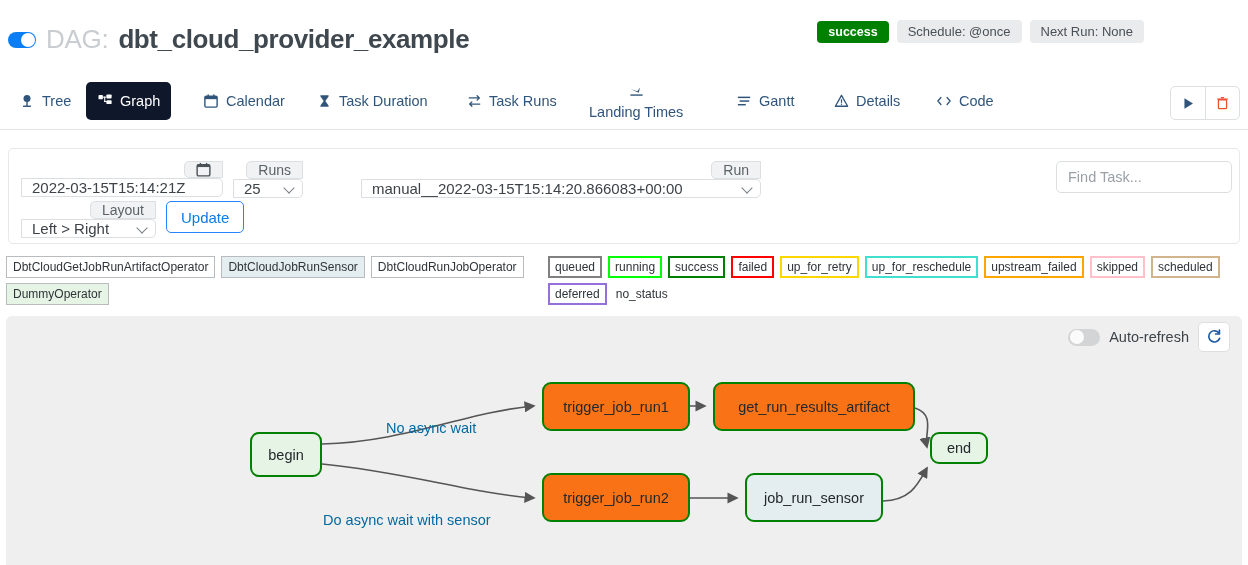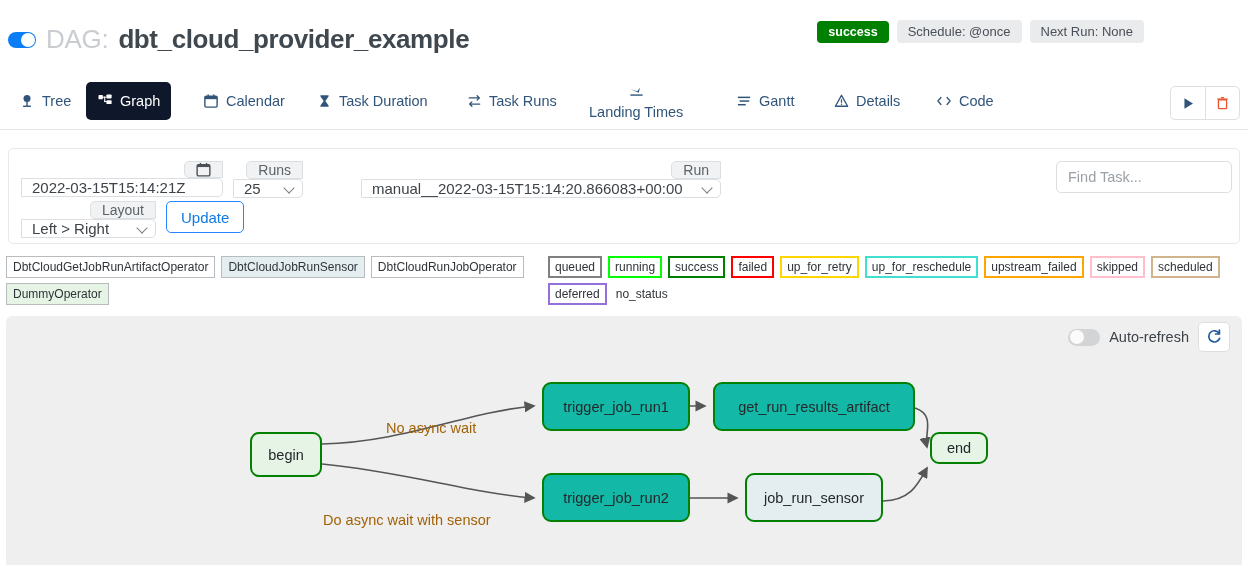--- a/index.html
+++ b/index.html
@@ -145,28 +145,28 @@
   }
   .refresh-label { font-size: 14.5px; color: #3d4348; }
   .refresh-btn {
     width: 32px; height: 30px; background: #fff; border: 1px solid #dcdfe2;
     border-radius: 5px; display: flex; align-items: center; justify-content: center;
     cursor: pointer;
   }
 
   .gnode {
     position: absolute; border: 2.5px solid #018001; border-radius: 9px;
-    background: #14b8a6; display: flex; align-items: center; justify-content: center;
+    background: #f97316; display: flex; align-items: center; justify-content: center;
     font-size: 14.5px; color: #23282c; cursor: pointer;
   }
   .gnode.fill-dummy { background: #e6f4e6; }
   .gnode.fill-sensor { background: #e4eef0; }
 
   .edge-label {
-    position: absolute; font-size: 14.5px; color: #a16207; white-space: nowrap;
+    position: absolute; font-size: 14.5px; color: #0369a1; white-space: nowrap;
   }
   svg.edges { position: absolute; left: 0; top: 0; width: 1236px; height: 249px; }
 </style>
 </head>
 <body>
 
 <div class="page">
 
   <div class="dag-header">
     <div class="dag-title-row">
@@ -309,21 +309,21 @@
             </svg>
         </div>
         <div class="ig-ctl rnd-r" style="width:202px;">2022-03-15T15:14:21Z</div>
       </div>
       <div class="ig" style="margin-left:10px;">
         <div class="ig-text first">Runs</div>
         <div class="ig-ctl rnd-r sel" style="width:70px;">25</div>
       </div>
       <div class="ig" style="margin-left:10px;padding-left:48px;">
         <div class="ig-text first">Run</div>
-        <div class="ig-ctl rnd-r sel" style="width:360px;">manual__2022-03-15T15:14:20.866083+00:00</div>
+        <div class="ig-ctl rnd-r sel" style="width:400px;">manual__2022-03-15T15:14:20.866083+00:00</div>
       </div>
     </div>
 
     <div class="fl-row" style="left:12px; top:52px; height:32px;">
       <div class="ig">
         <div class="ig-text first">Layout</div>
         <div class="ig-ctl rnd-r sel" style="width:135px;">Left &gt; Right</div>
       </div>
       <div class="btn-update" style="margin-left:10px;">Update</div>
     </div>

